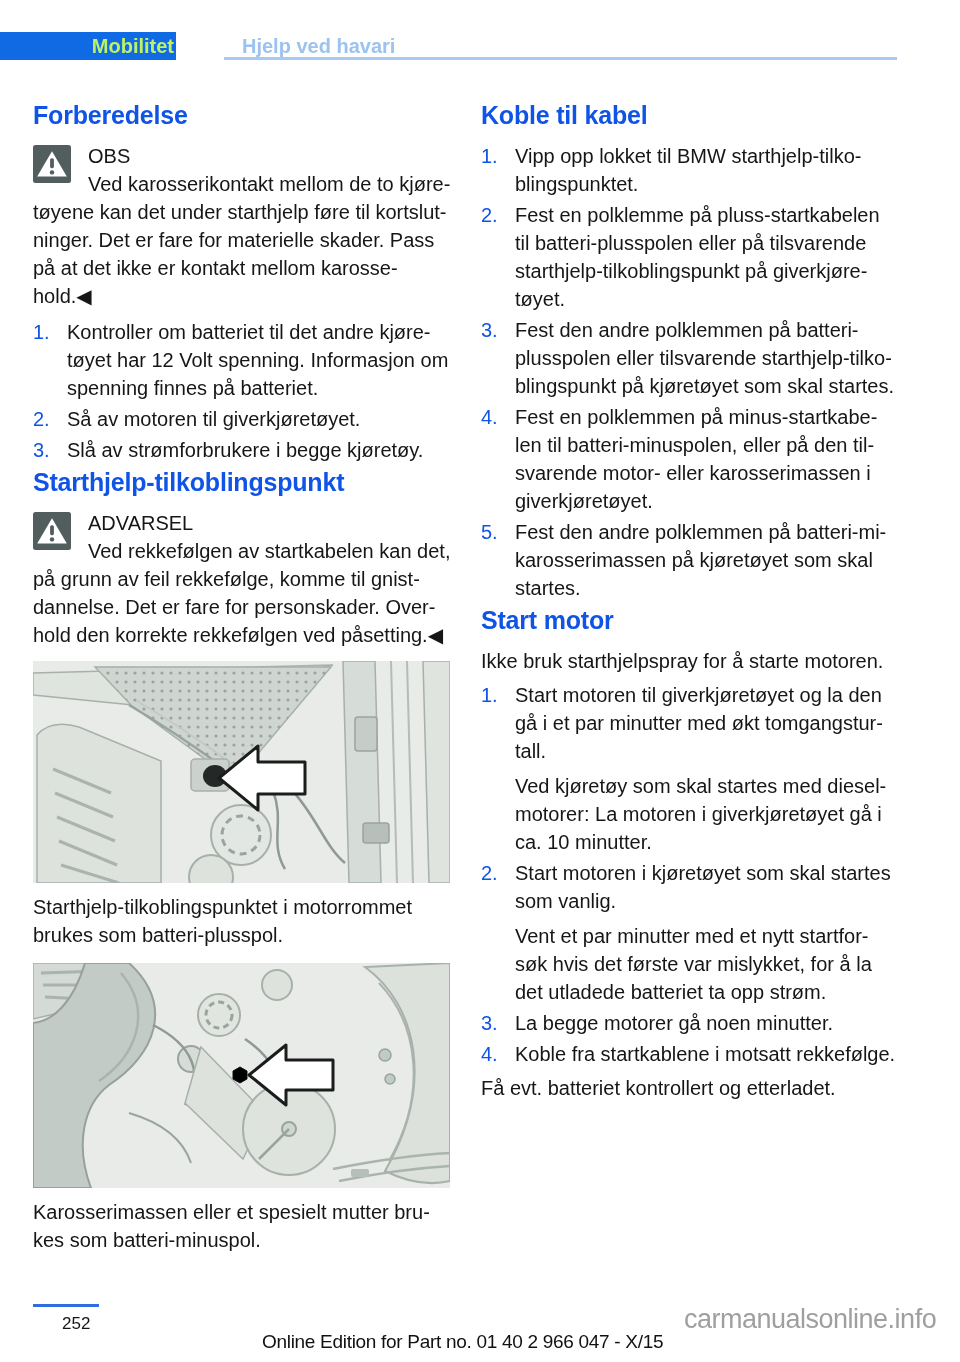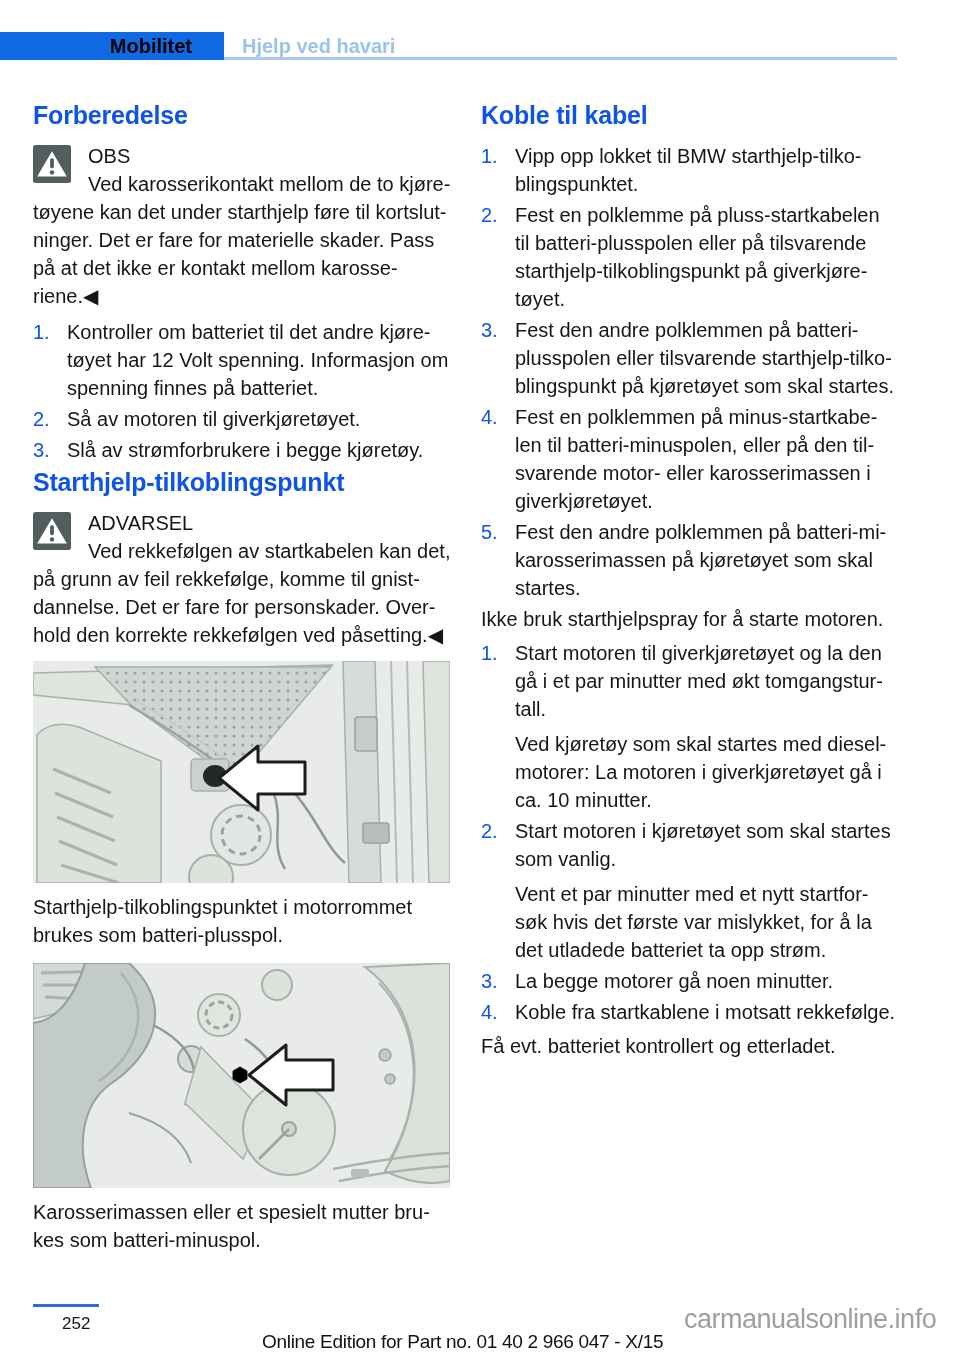--- a/index.html
+++ b/index.html
@@ -3,24 +3,24 @@
 <meta charset="utf-8">
 <style>
   html,body { margin:0; padding:0; }
   body {
     width:960px; height:1362px; position:relative; overflow:hidden;
     background:#ffffff; color:#161616;
     font-family:"Liberation Sans", sans-serif;
   }
   
   .tab-active {
-    position:absolute; left:0; top:32px; width:224px; height:28px;
-    background:#0f6ae4; color:#000000; font-size:20px; font-weight:700;
+    position:absolute; left:0; top:32px; width:176px; height:28px;
+    background:#0f6ae4; color:#bef264; font-size:20px; font-weight:700;
     display:flex; align-items:center; justify-content:flex-end;
-    padding-right:32px; box-sizing:border-box;
+    padding-right:2px; box-sizing:border-box;
   }
   .tab-sub {
     position:absolute; left:242px; top:32px; height:28px; line-height:28px;
     color:#9cc2ee; font-size:20px; font-weight:700;
   }
   .tab-underline { position:absolute; left:224px; top:57px; width:673px; height:3px; background:#aac9f0; }
 
   
   .col { position:absolute; top:100px; }
   .col-left  { left:33px;  width:420px; }
@@ -84,21 +84,21 @@
         <path d="M19 6.2 L33.8 31.6 L4.2 31.6 Z" fill="#ffffff"></path>
         <rect x="17.1" y="13.2" width="3.8" height="10" rx="1.6" fill="#515e5d"></rect>
         <circle cx="19" cy="27.4" r="2.2" fill="#515e5d"></circle>
       </svg>
     </span>
     <div class="warn-title">OBS</div>
     <div class="ln">Ved karosserikontakt mellom de to kjøre-</div>
     <div class="ln">tøyene kan det under starthjelp føre til kortslut-</div>
     <div class="ln">ninger. Det er fare for materielle skader. Pass</div>
     <div class="ln">på at det ikke er kontakt mellom karosse-</div>
-    <div class="ln">riene.◀</div>
+    <div class="ln">hold.◀</div>
   </div>
 
   <div>
     <div class="li">
       <span class="num">1.</span>
       <div class="li-body">
         <div class="ln">Kontroller om batteriet til det andre kjøre-</div>
         <div class="ln">tøyet har 12 Volt spenning. Informasjon om</div>
         <div class="ln">spenning finnes på batteriet.</div>
       </div>
@@ -270,20 +270,21 @@
     <div class="li">
       <span class="num">5.</span>
       <div class="li-body">
         <div class="ln">Fest den andre polklemmen på batteri-mi-</div>
         <div class="ln">karosserimassen på kjøretøyet som skal</div>
         <div class="ln">startes.</div>
       </div>
     </div>
   </div>
 
+  <h3 class="sec mt">Start motor</h3>
 
   <div class="ln intro">Ikke bruk starthjelpspray for å starte motoren.</div>
 
   <div>
     <div class="li">
       <span class="num">1.</span>
       <div class="li-body">
         <div class="ln">Start motoren til giverkjøretøyet og la den</div>
         <div class="ln">gå i et par minutter med økt tomgangstur-</div>
         <div class="ln">tall.</div>

